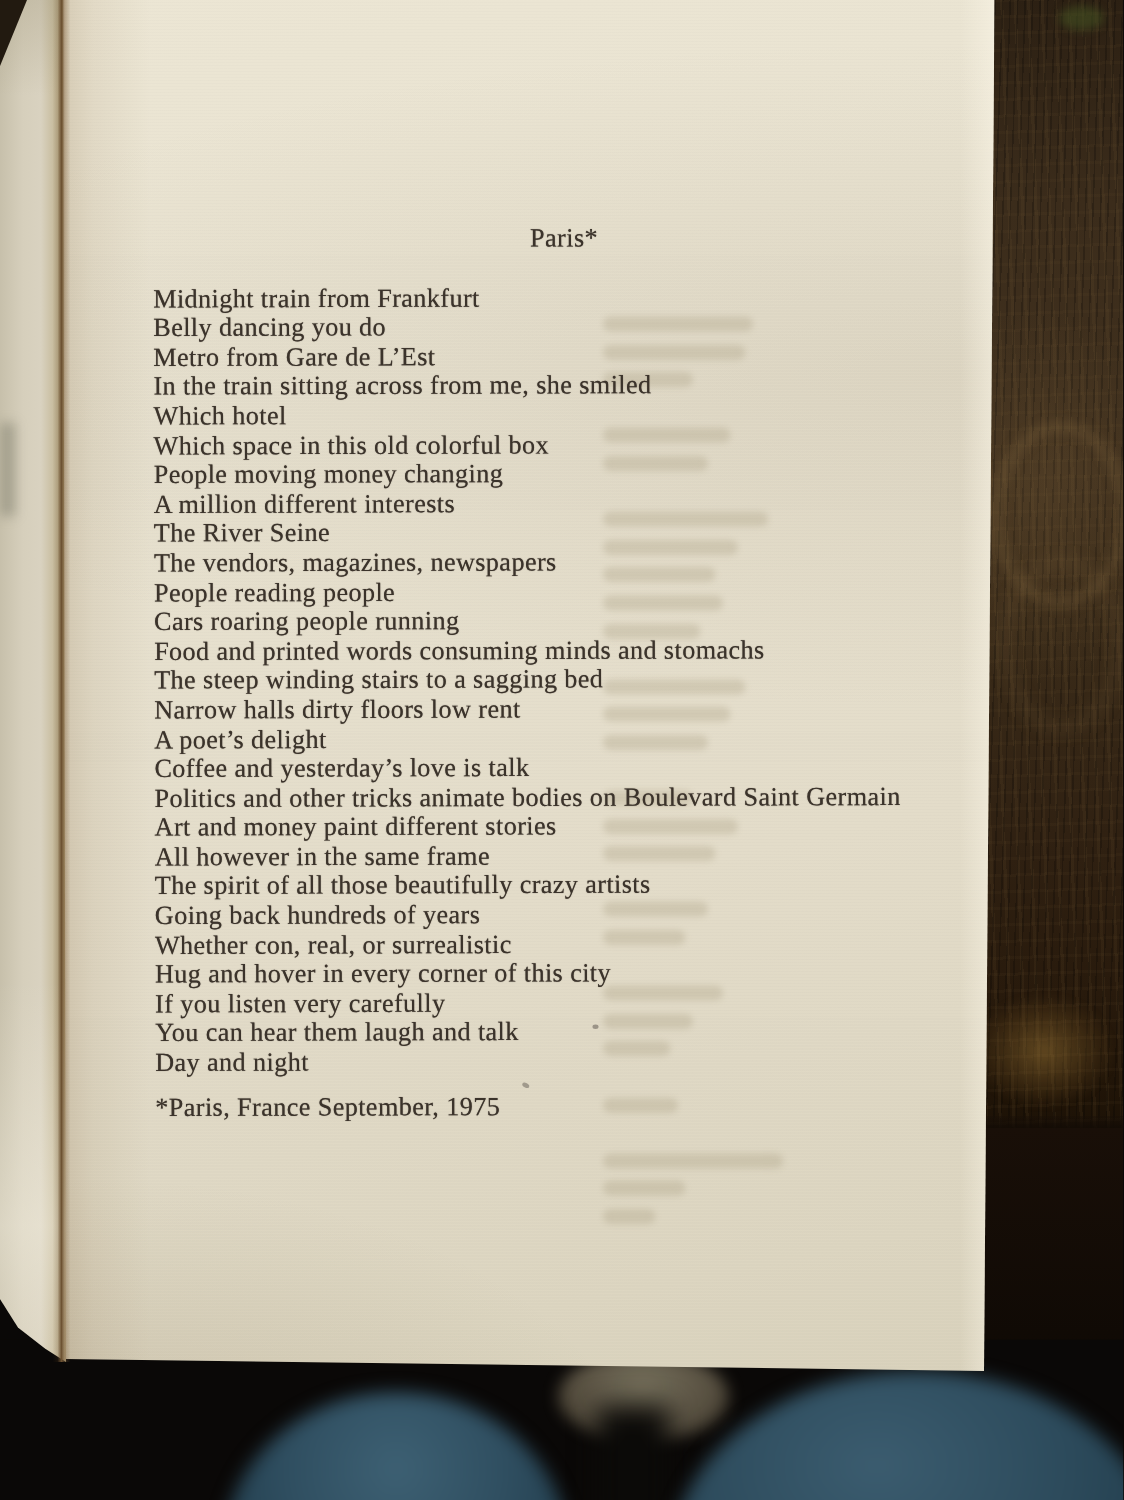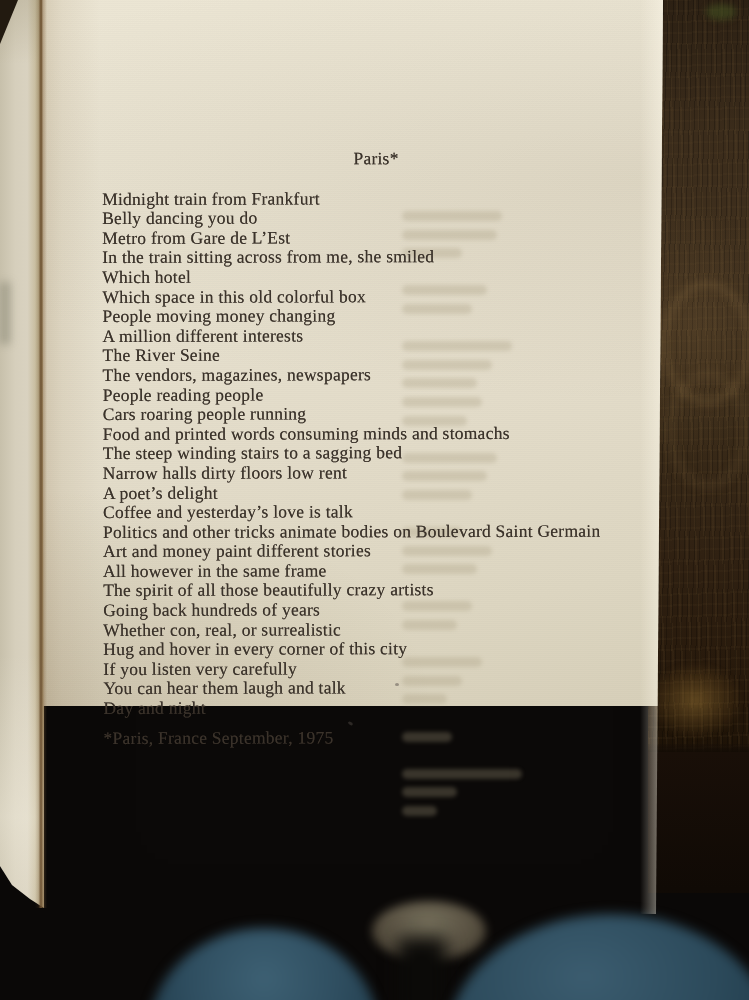--- a/index.html
+++ b/index.html
@@ -84,21 +84,21 @@
     clip-path:polygon(0 0,18px 0,0 44px);
     background:#221a10;
   }
   .prev-page-smudge{
     left:0;top:282px;width:10px;height:62px;
     background:rgba(112,112,96,.45);filter:blur(4px);
   }
 
   
   .book-page{
-    left:0;top:0;width:749px;height:706px;
+    left:0;top:0;width:749px;height:1000px;
     clip-path:polygon(42px 0,663px 0,656px 914px,44px 906px);
     background:
       repeating-linear-gradient(0deg, rgba(0,0,0,.012) 0 1px, transparent 1px 2px),
       radial-gradient(1100px 320px at 85% 25%, rgba(128,110,80,.10), transparent 70%),
       radial-gradient(520px 300px at 8% 100%, rgba(110,90,60,.16), transparent 72%),
       linear-gradient(90deg, rgba(128,98,58,.20) 42px, rgba(128,98,58,.09) 62px, transparent 100px),
       linear-gradient(168deg,#ece6d4 0%,#e8e2d0 28%,#e3dcc9 58%,#ddd6c1 82%,#d6ceb8 100%);
   }
   .page-right-light{
     left:640px;top:0;width:24px;height:916px;

